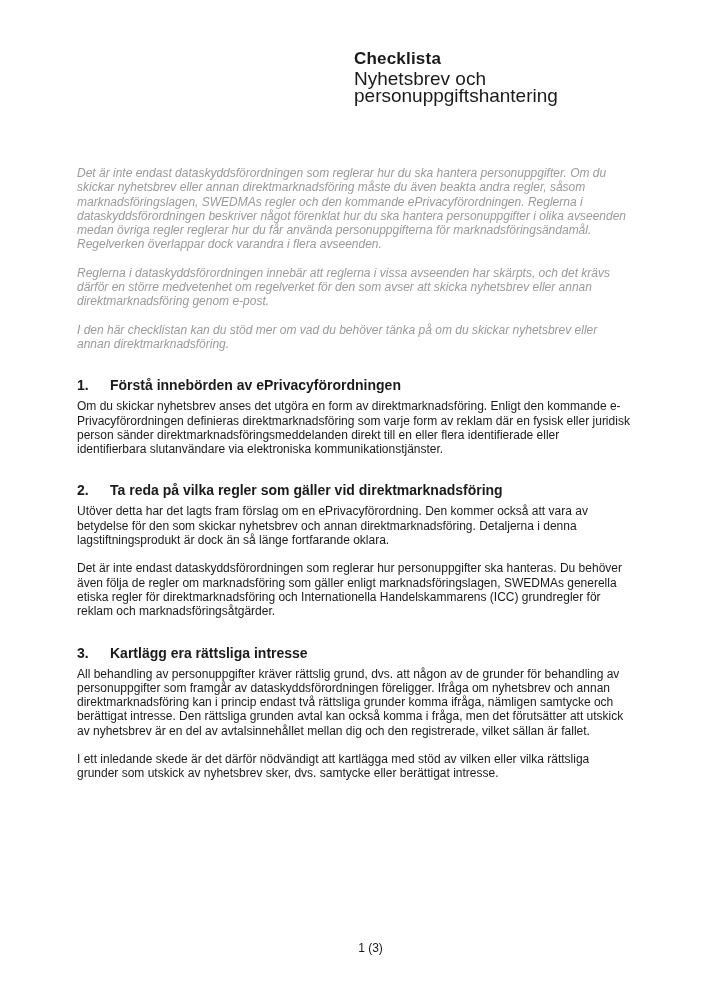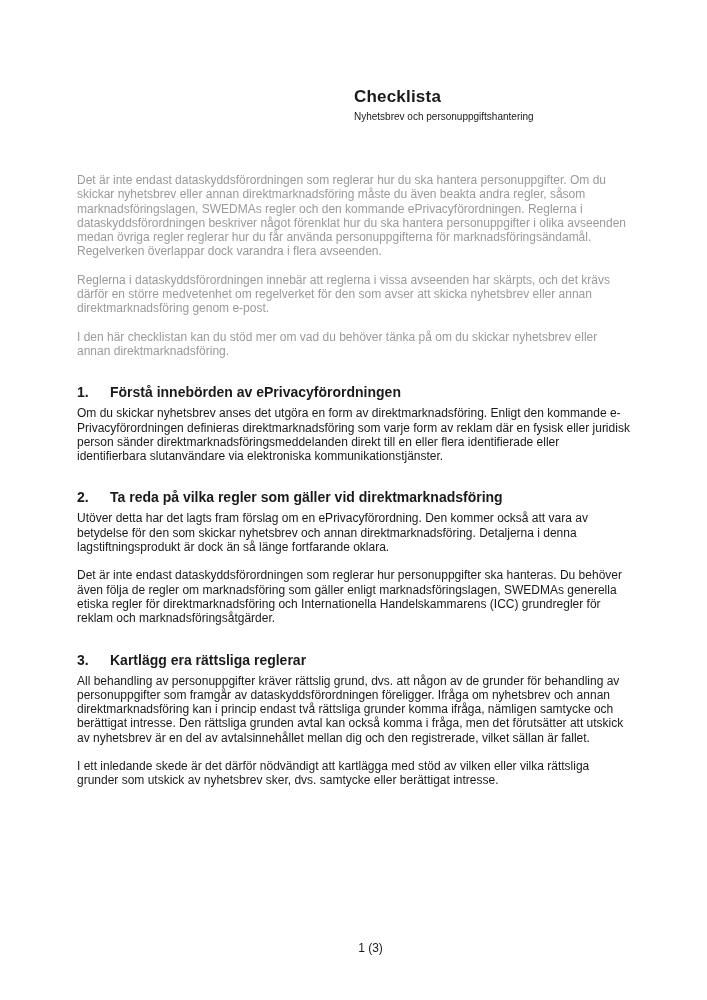--- a/index.html
+++ b/index.html
@@ -17,34 +17,35 @@
     overflow: hidden;
   }
   .content {
     position: absolute;
     left: 77px;
     top: 0;
     width: 553px;
   }
   .doc-header {
     margin-left: 277px;
-    padding-top: 86px;
+    padding-top: 48px;
   }
   .doc-title {
     font-size: 17px;
     font-weight: bold;
     line-height: 22px;
     letter-spacing: 0.2px;
   }
   .doc-subtitle {
-    font-size: 10px;
+    font-size: 19px;
     line-height: 17px;
   }
   .intro {
-    margin-top: 48px;
+    margin-top: 62px;
+    font-style: italic;
   }
   p.para {
     font-size: 12px;
     line-height: 14.3px;
     margin: 0 0 14px 0;
     text-align: left;
   }
   .section {
     margin-top: 25px;
   }
@@ -99,21 +100,21 @@
         <span class="section-number">2.</span>
         <span>Ta reda på vilka regler som gäller vid direktmarknadsföring</span>
       </div>
       <p class="para">Utöver detta har det lagts fram förslag om en ePrivacyförordning. Den kommer också att vara av betydelse för den som skickar nyhetsbrev och annan direktmarknadsföring. Detaljerna i denna lagstiftningsprodukt är dock än så länge fortfarande oklara.</p>
       <p class="para">Det är inte endast dataskyddsförordningen som reglerar hur personuppgifter ska hanteras. Du behöver även följa de regler om marknadsföring som gäller enligt marknadsföringslagen, SWEDMAs generella etiska regler för direktmarknadsföring och Internationella Handelskammarens (ICC) grundregler för reklam och marknadsföringsåtgärder.</p>
     </div>
 
     <div class="section">
       <div class="section-heading">
         <span class="section-number">3.</span>
-        <span>Kartlägg era rättsliga reglerar</span>
+        <span>Kartlägg era rättsliga intresse</span>
       </div>
       <p class="para">All behandling av personuppgifter kräver rättslig grund, dvs. att någon av de grunder för behandling av personuppgifter som framgår av dataskyddsförordningen föreligger. Ifråga om nyhetsbrev och annan direktmarknadsföring kan i princip endast två rättsliga grunder komma ifråga, nämligen samtycke och berättigat intresse. Den rättsliga grunden avtal kan också komma i fråga, men det förutsätter att utskick av nyhetsbrev är en del av avtalsinnehållet mellan dig och den registrerade, vilket sällan är fallet.</p>
       <p class="para">I ett inledande skede är det därför nödvändigt att kartlägga med stöd av vilken eller vilka rättsliga grunder som utskick av nyhetsbrev sker, dvs. samtycke eller berättigat intresse.</p>
     </div>
 
   </div>
 
   <div class="footer">1 (3)</div>
 </div>
 

